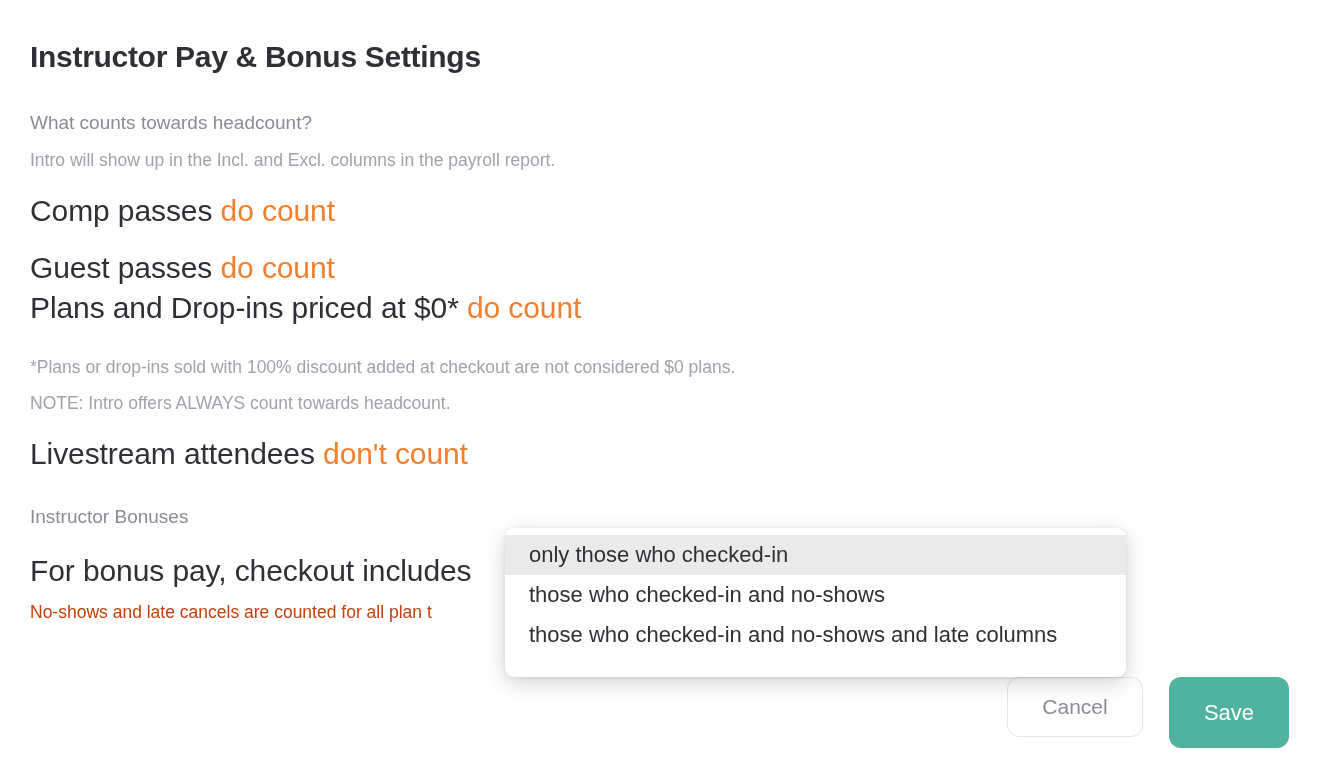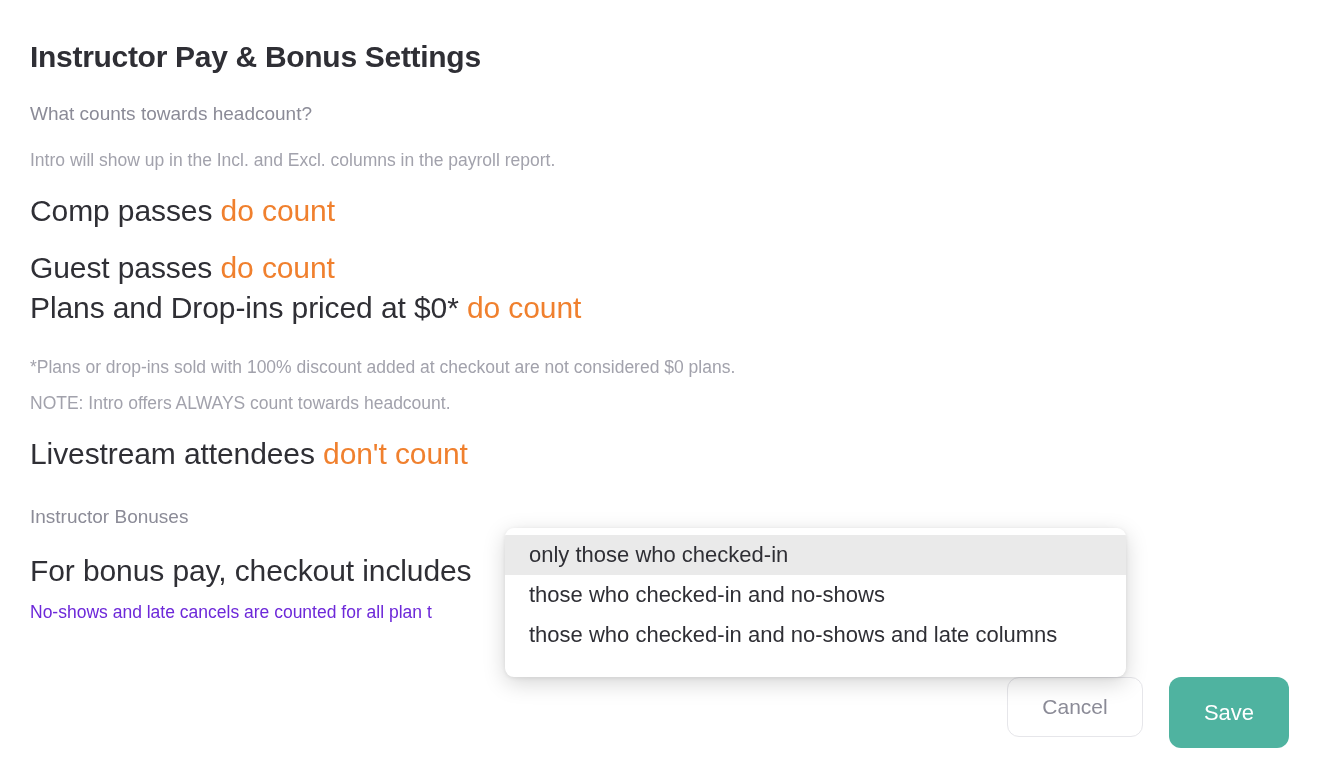--- a/index.html
+++ b/index.html
@@ -64,21 +64,21 @@
   }
 
   
   .note-clipped {
     position: absolute;
     left: 30px;
     width: 478px;
     overflow: hidden;
     white-space: nowrap;
     font-size: 17.5px;
-    color: #6d28d9;
+    color: #c2410c;
   }
 
   
   .btn-cancel {
     position: absolute;
     left: 1007px;
     top: 677px;
     width: 136px;
     height: 60px;
     border: 1px solid #e6e6ea;
@@ -132,21 +132,21 @@
 
   .dropdown-item.selected { background: #eaeaea; }
 </style>
 </head>
 <body>
 
 <div class="page">
 
   <div class="page-title">Instructor Pay &amp; Bonus Settings</div>
 
-  <div class="section-label" style="top:103px;">What counts towards headcount?</div>
+  <div class="section-label" style="top:112px;">What counts towards headcount?</div>
 
   <div class="note" style="top:150px;">Intro will show up in the Incl. and Excl. columns in the payroll report.</div>
 
   <div class="setting-row" style="top:194px;">
     <span>Comp passes</span>
     <span class="value">do count</span>
   </div>
 
   <div class="setting-row" style="top:251px;">
     <span>Guest passes</span>

